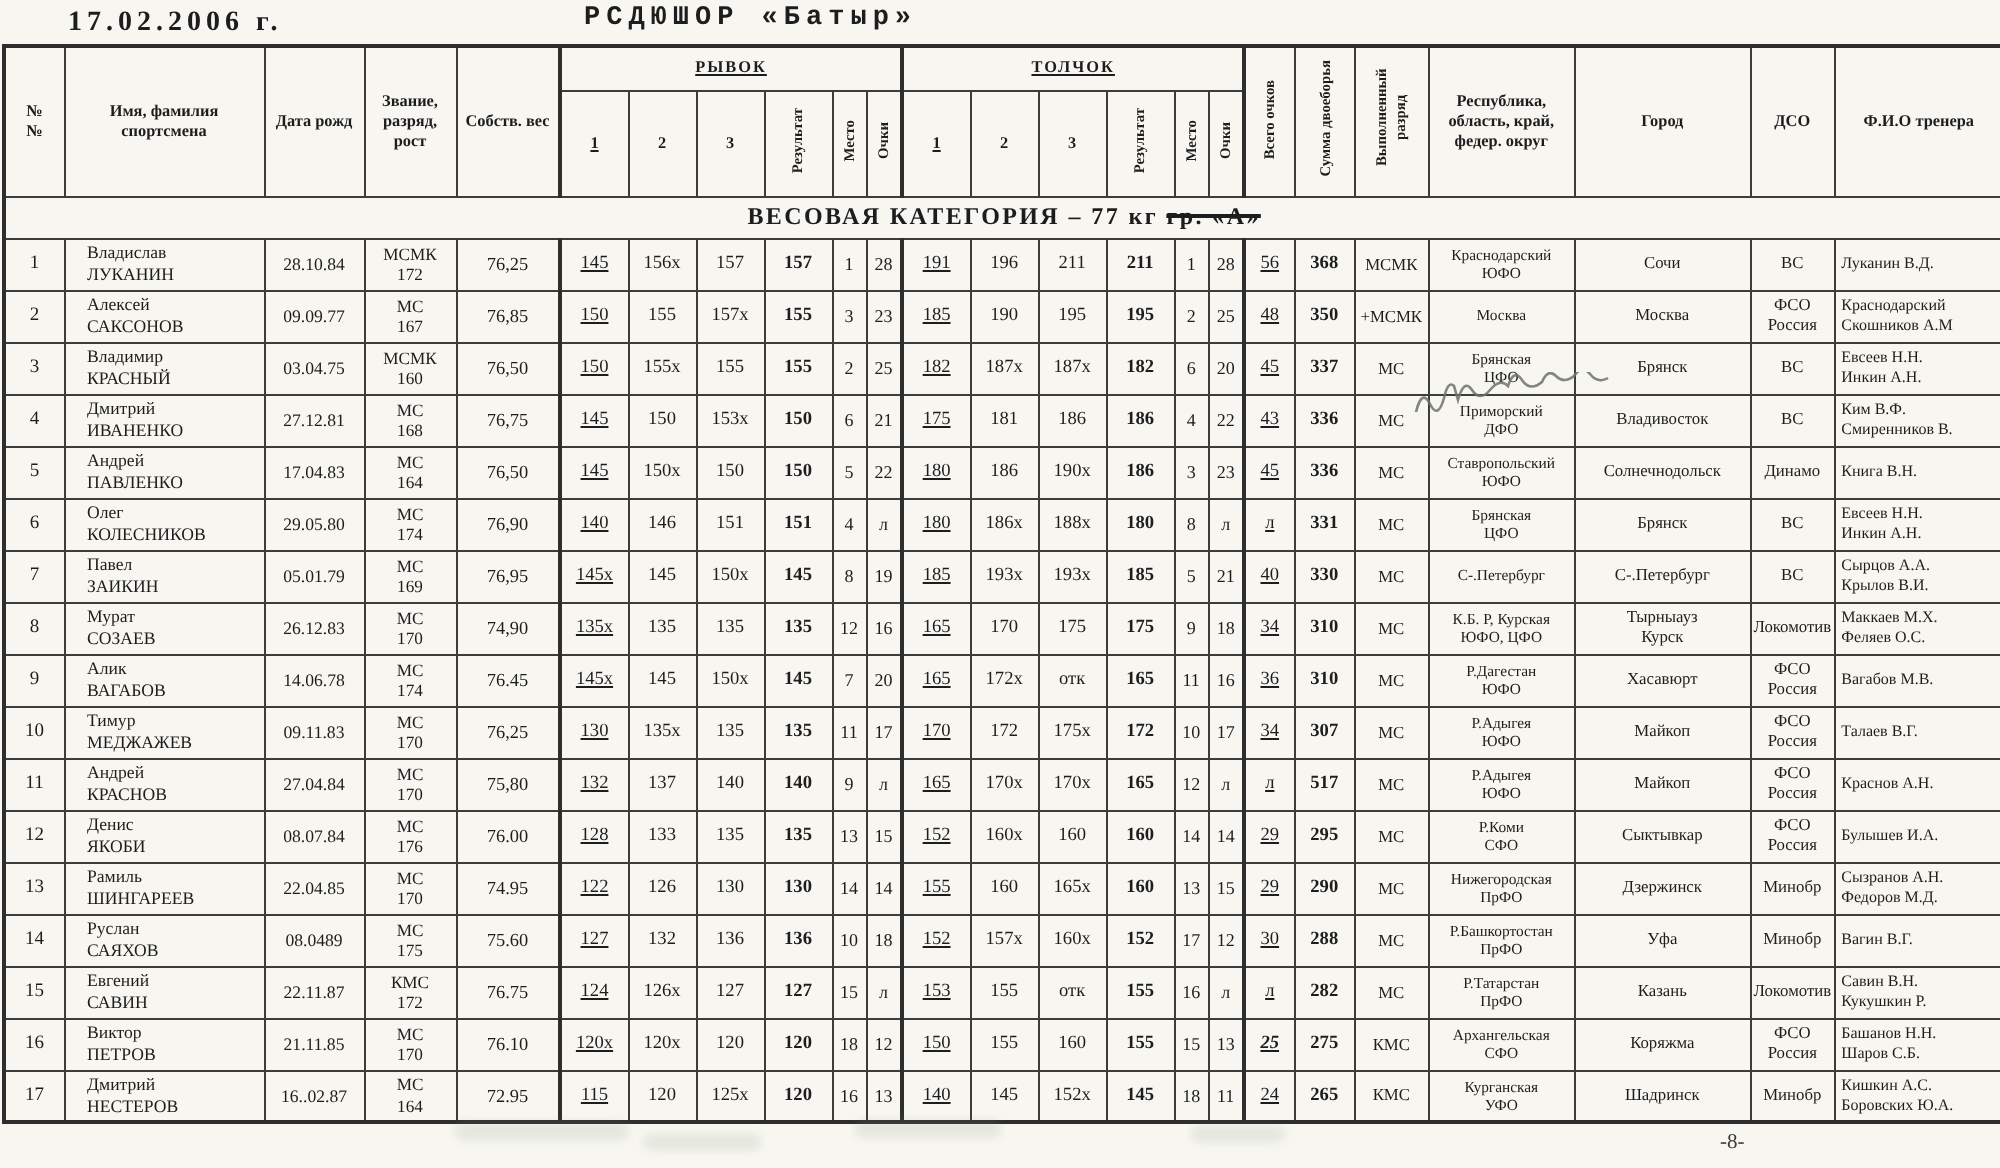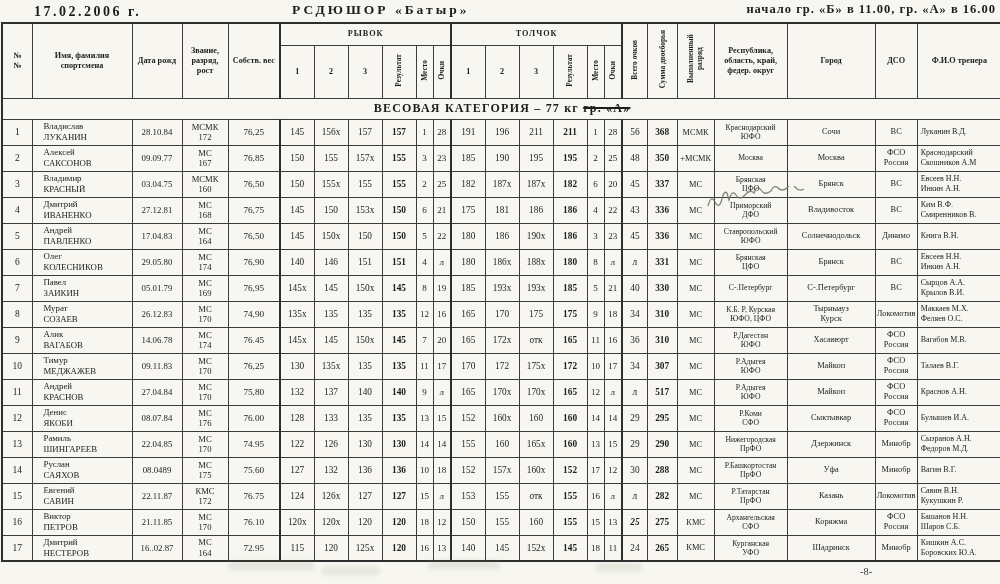--- a/index.html
+++ b/index.html
@@ -4,37 +4,37 @@
 <style>
   html,body { margin:0; padding:0; }
   .sheet {
     position:relative; width:1000px; height:584px;
     background:#f7f6f1;
     font-family:"Liberation Serif", serif;
     color:#1d1d1d; overflow:hidden;
   }
   
   .top-date { position:absolute; left:34px; top:4px; font-weight:bold; font-size:14px; letter-spacing:2.5px; }
-  .top-org  { position:absolute; left:292px; top:2px; font-weight:bold; font-size:13.5px; letter-spacing:3px; }
+  .top-org  { position:absolute; left:292px; top:2px; font-weight:bold; font-size:13.5px; letter-spacing:3px;font-family:Liberation Mono, monospace; }
   .top-sched{ position:absolute; right:4px; top:2px; font-weight:bold; font-size:12.5px; letter-spacing:1px; }
 
   table.proto {
     position:absolute; top:22px; left:1px; width:998px;
     border-collapse:collapse; table-layout:fixed;
     border:2px solid #2e2e2e;
   }
   .proto th, .proto td {
     border:1px solid #3c3c3c; padding:0 1px;
     text-align:center; vertical-align:middle; overflow:hidden;
   }
   .proto thead th { font-weight:bold; font-size:8.2px; line-height:1.2; }
   tr.h1 { height:22px; }
   tr.h2 { height:53px; }
   th.grp { font-size:8.8px; letter-spacing:1px; }
-  .bL { border-left:2px solid #2e2e2e !important; }
+  .bL { border-left:2px solid #2e2e2e !important;text-decoration:underline; }
   .numhead { width:16px; margin:0 auto; white-space:normal; }
 
   .vert {
     display:inline-block; writing-mode:vertical-rl; transform:rotate(180deg);
     font-size:7.4px; font-weight:bold; line-height:1.25; max-height:70px; white-space:normal;
   }
   tr.h2 .vert { max-height:50px; white-space:nowrap; }
 
   tr.section-row { height:21px; }
   tr.section-row td { font-weight:bold; font-size:12px; letter-spacing:1.2px; border-left:2px solid #2e2e2e; border-right:2px solid #2e2e2e; }
@@ -67,21 +67,20 @@
   .s3 { left:428px; top:560px; width:72px; height:9px; }
   .s4 { left:596px; top:563px; width:46px; height:8px; }
 </style>
 </head>
 <body>
 
 <div class="sheet">
 
   <span class="top-date">17.02.2006 г.</span>
   <span class="top-org">РСДЮШОР «Батыр»</span>
-  <span class="top-sched">начало гр. «Б» в 11.00, гр. «А» в 16.00</span>
 
   <table class="proto">
     <colgroup>
       <col style="width:30px">
         <col style="width:100px">
         <col style="width:50px">
         <col style="width:46px">
         <col style="width:52px">
       <col style="width:34px">
         <col style="width:34px">

